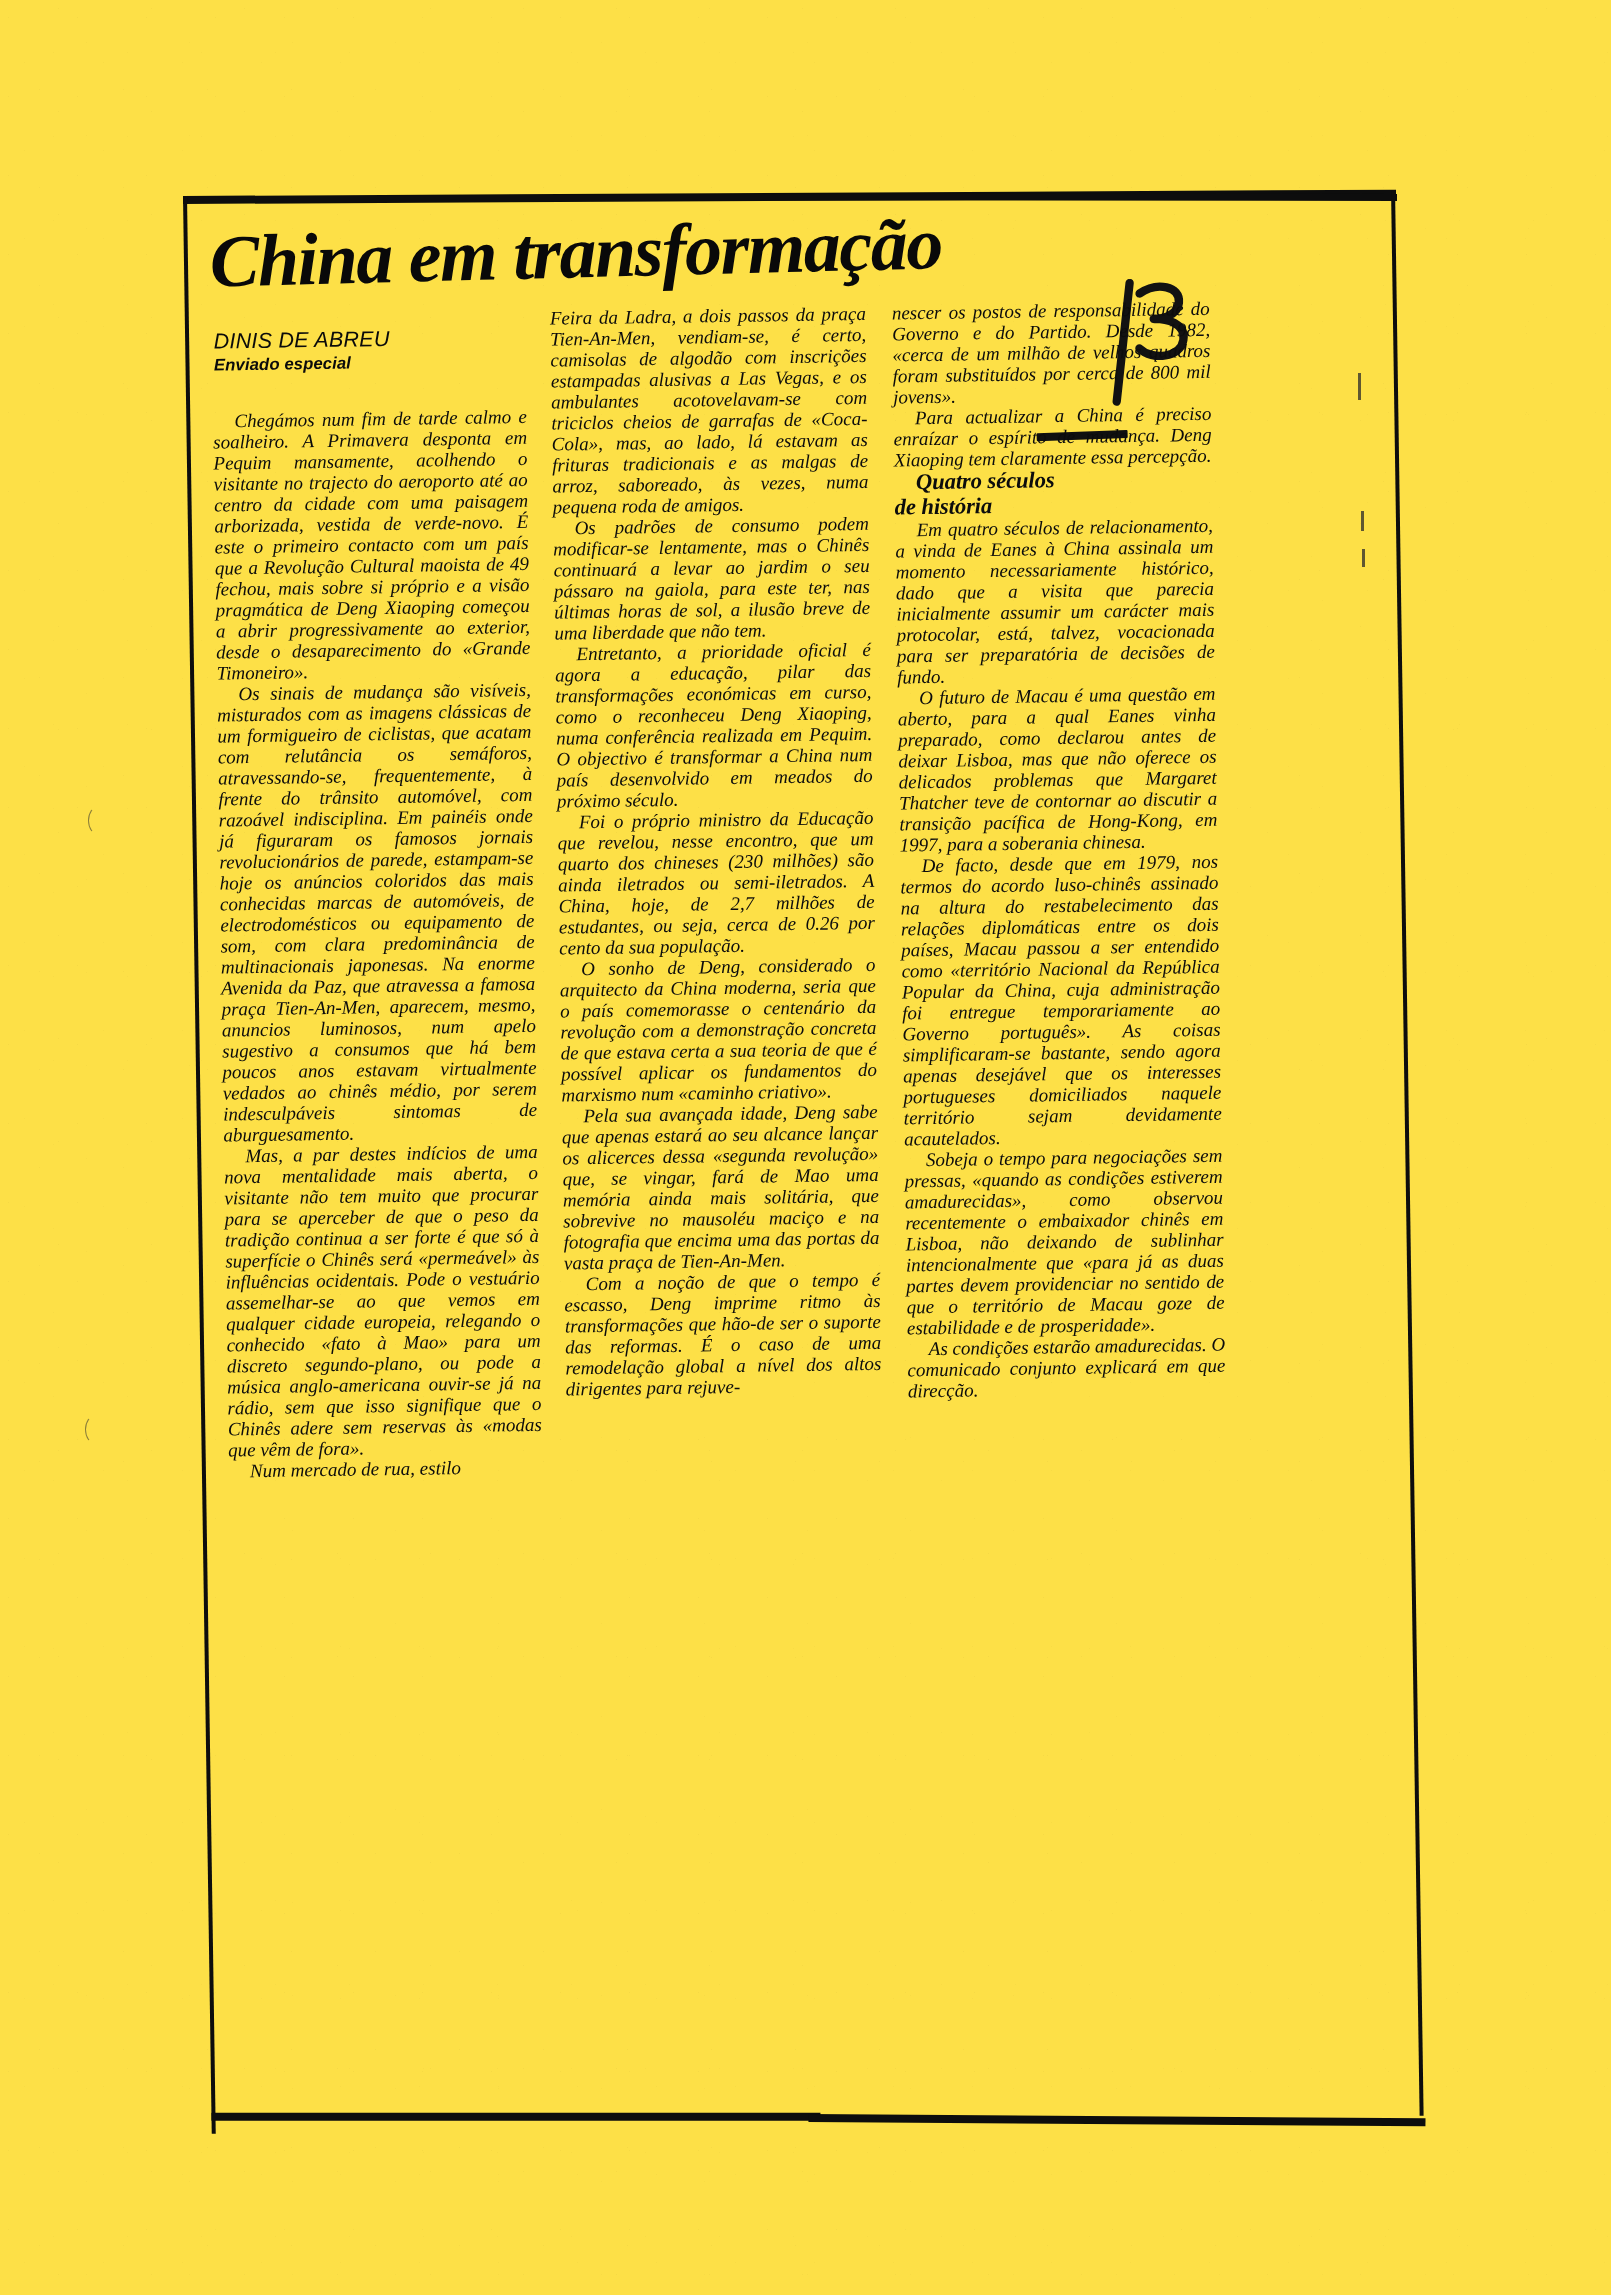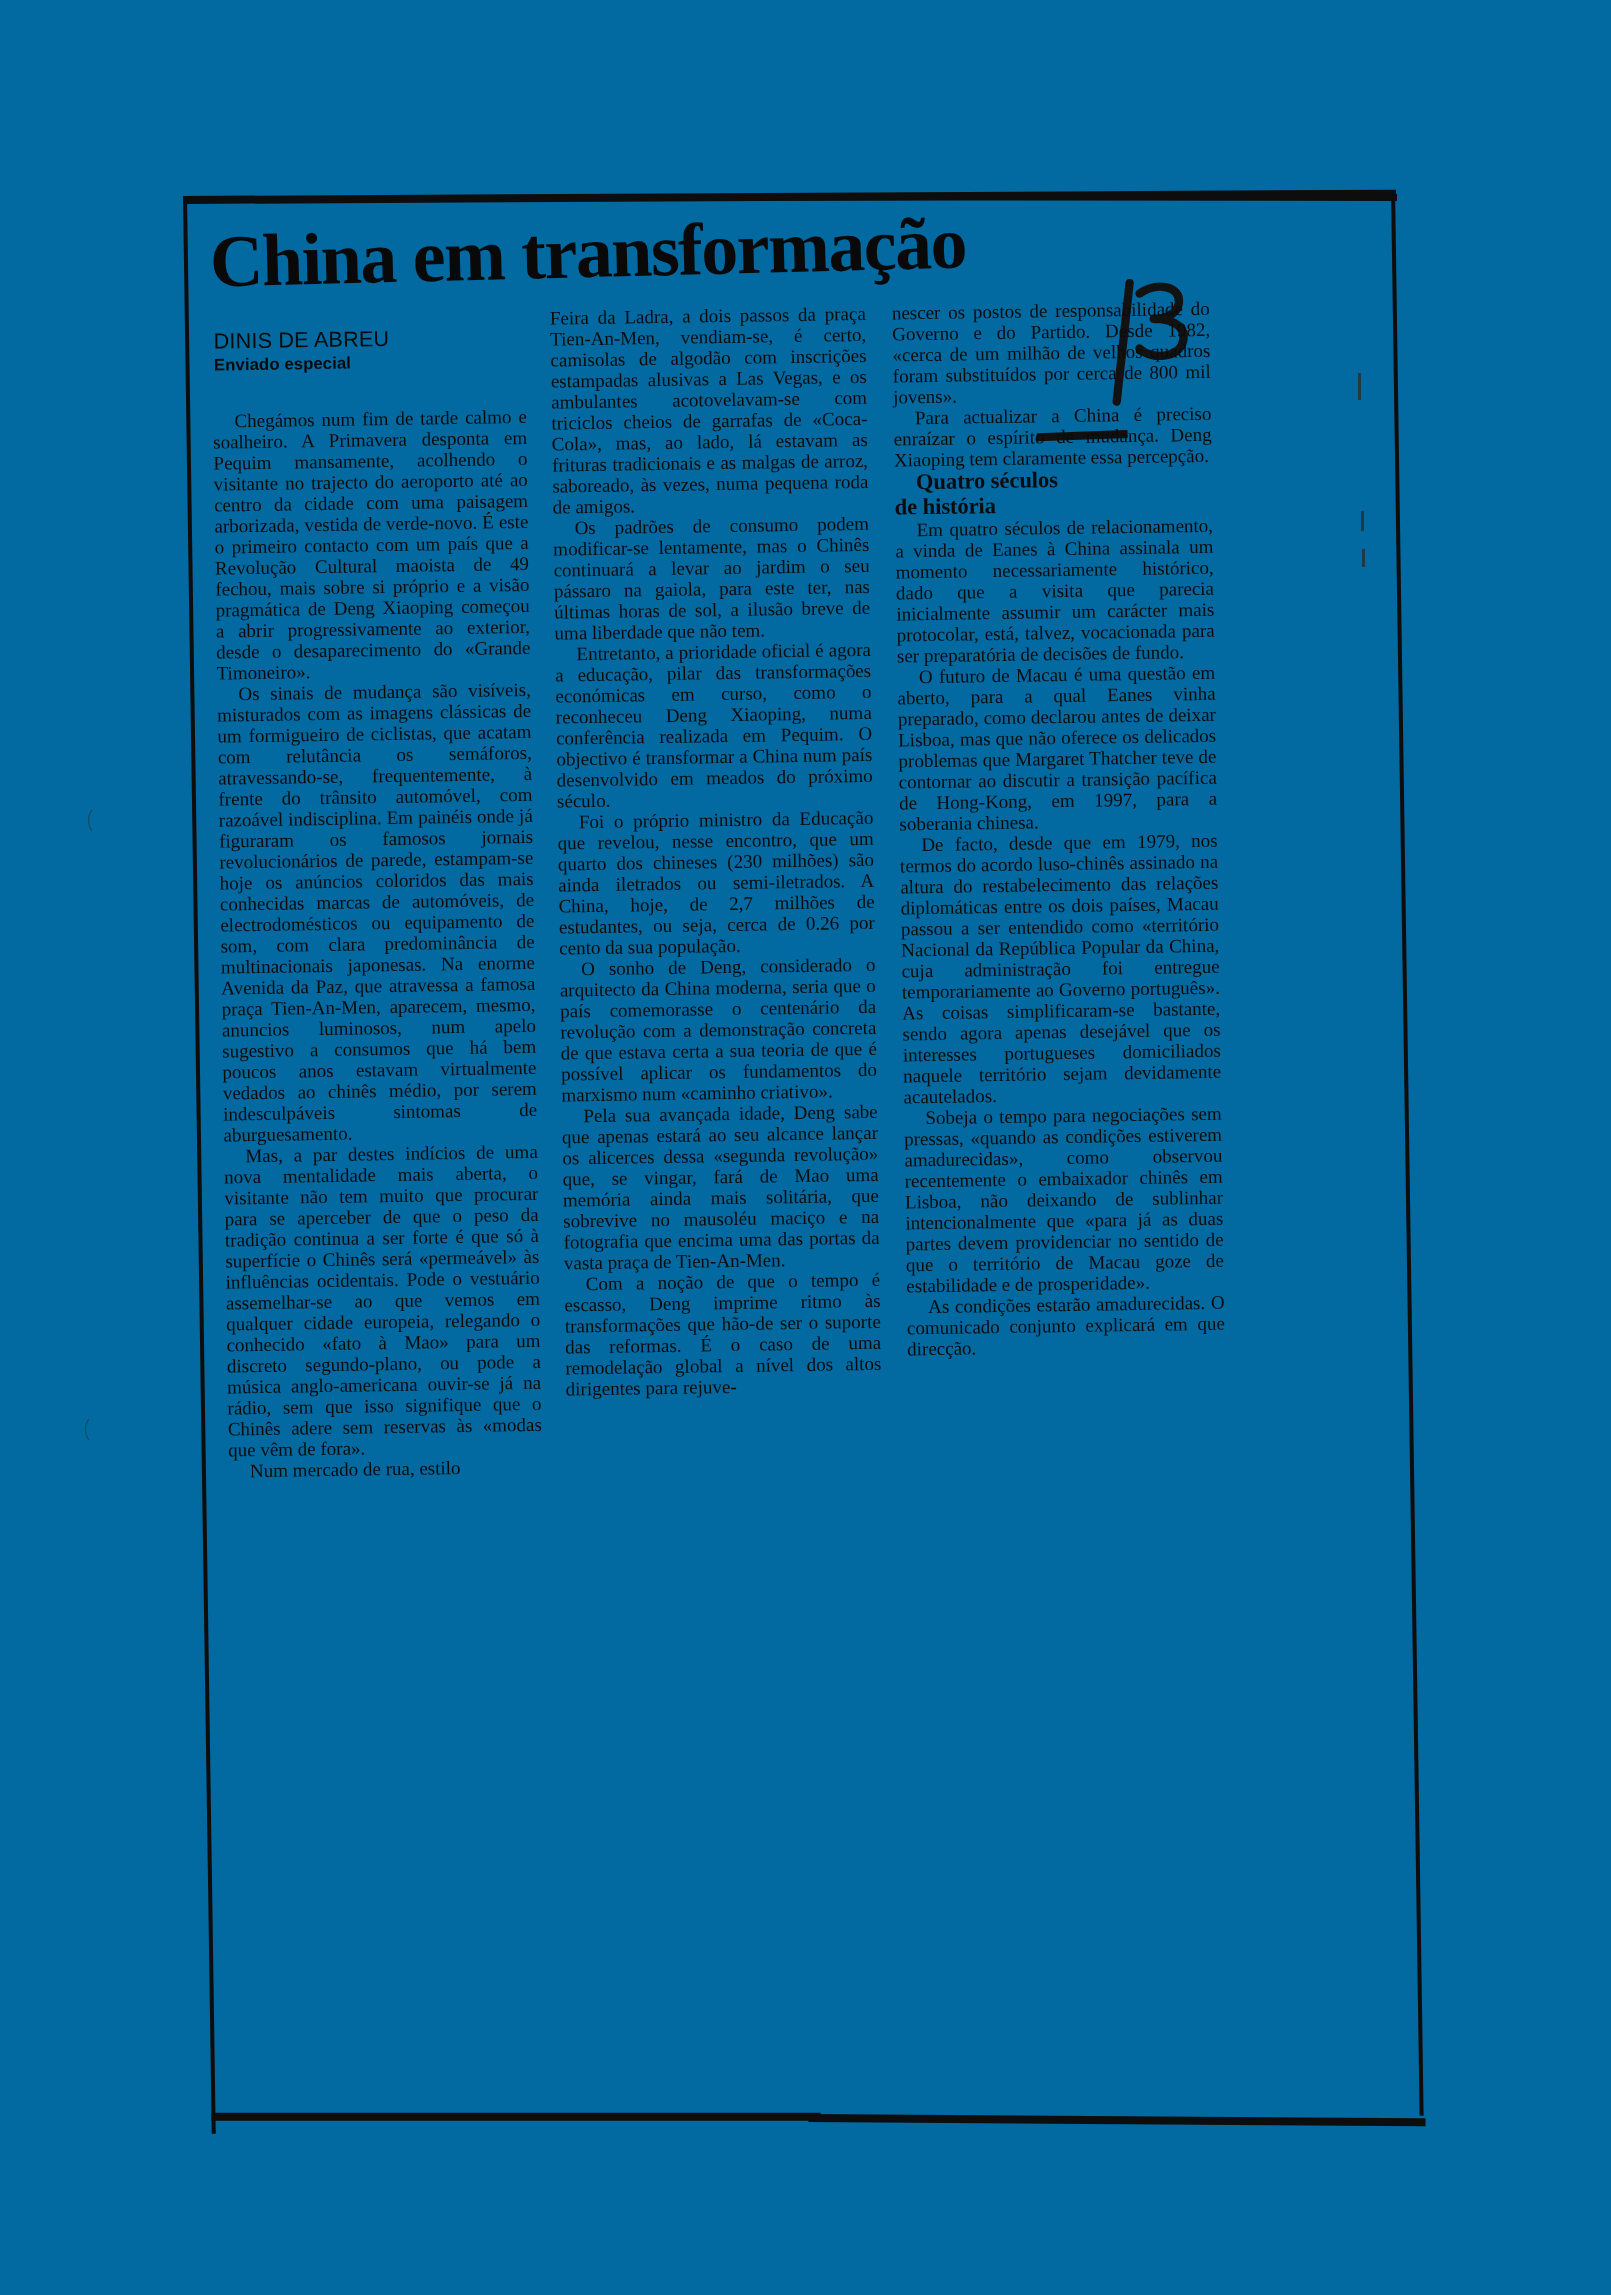--- a/index.html
+++ b/index.html
@@ -1,21 +1,21 @@
 <!DOCTYPE html>
 <html style="font-size:7.9px"><head>
 <meta charset="utf-8">
 <style>
   html,body{margin:0;padding:0;background:#ffffff;}
   body{width:1612px;height:2295px;overflow:hidden;
        font-family:"Liberation Serif","DejaVu Serif",serif;
        -webkit-font-smoothing:none;}
 
   
-  #scan{position:absolute;inset:0;background:#0369a1;}
+  #scan{position:absolute;inset:0;background:#fde047;font-style:italic;}
 
   
   #grain{position:absolute;inset:0;pointer-events:none;opacity:.55;
          background:
            radial-gradient(circle at 12% 22%, rgba(0,0,0,.05) 0 0.5px, transparent 0.5px),
            radial-gradient(circle at 63% 8%,  rgba(0,0,0,.05) 0 0.5px, transparent 0.5px),
            radial-gradient(circle at 31% 71%, rgba(0,0,0,.04) 0 0.5px, transparent 0.5px),
            radial-gradient(circle at 84% 46%, rgba(0,0,0,.04) 0 0.5px, transparent 0.5px),
            radial-gradient(circle at 47% 91%, rgba(0,0,0,.05) 0 0.5px, transparent 0.5px),
            radial-gradient(circle at 72% 63%, rgba(0,0,0,.04) 0 0.5px, transparent 0.5px);

